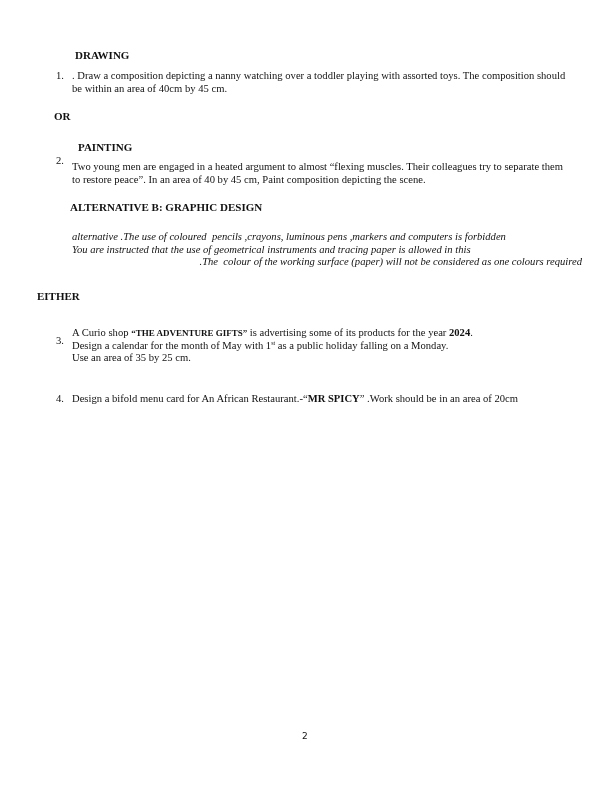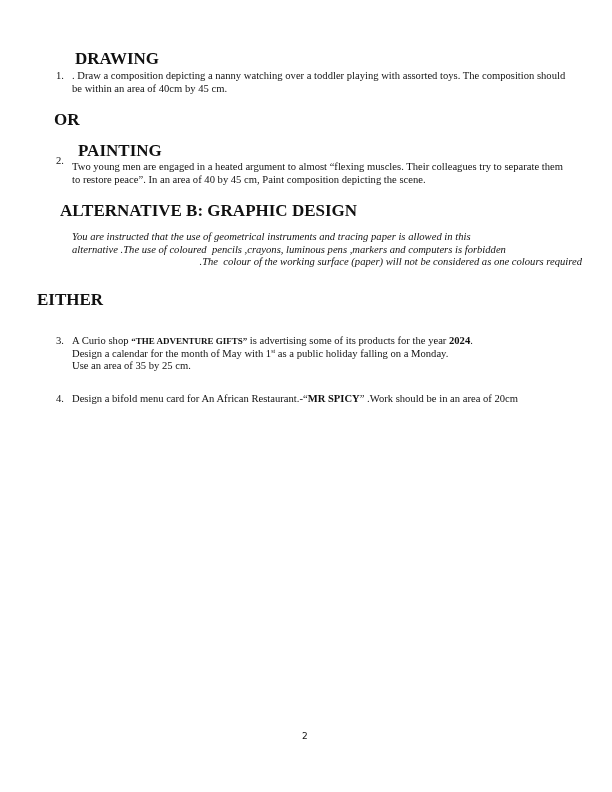--- a/index.html
+++ b/index.html
@@ -1,21 +1,21 @@
 <!DOCTYPE html>
 <html><head>
 <meta charset="utf-8">
 <style>
   html, body { margin: 0; padding: 0; background: #ffffff; }
   body {
     width: 612px; height: 792px; position: relative; overflow: hidden;
     font-family: "Liberation Serif", serif; color: #111; font-size: 10.6px;
   }
   .abs { position: absolute; }
-  .h { font-weight: bold; font-size: 17px; }
+  .h { font-weight: bold; font-size: 11px; }
   .num { position: absolute; width: 16px; text-align: right; }
   .para { position: absolute; line-height: 12.6px; }
   .ital { font-style: italic; }
   .sc { font-weight: bold; font-size: 9px; }
   b { font-weight: bold; }
   sup { font-size: 6px; vertical-align: 4px; line-height: 0; }
   .pagenum { font-family: "DejaVu Sans", sans-serif; font-size: 9px; }
 </style>
 </head>
 <body>
@@ -23,31 +23,31 @@
 <div class="abs h" style="left:75px; top:49px;">DRAWING</div>
 <div class="num" style="left:48px; top:70px;">1.</div>
 <div class="para" style="left:72px; top:70px; width:500px;">. Draw a composition depicting a nanny watching over a toddler playing with assorted toys. The composition should be within an area of 40cm by 45 cm.</div>
 
 <div class="abs h" style="left:54px; top:110px;">OR</div>
 
 <div class="abs h" style="left:78px; top:141px;">PAINTING</div>
 <div class="num" style="left:48px; top:155px;">2.</div>
 <div class="para" style="left:72px; top:161px; width:500px;">Two young men are engaged in a heated argument to almost “flexing muscles. Their colleagues try to separate them to restore peace”. In an area of 40 by 45 cm, Paint composition depicting the scene.</div>
 
-<div class="abs h" style="left:60px; top:201px;">ALTERNATIVE B: GRAPHIC DESIGN</div>
+<div class="abs h" style="left:70px; top:201px;">ALTERNATIVE B: GRAPHIC DESIGN</div>
 <div class="para ital" style="left:72px; top:231px; width:510px; white-space:nowrap;">
+  <div style="white-space:pre;">alternative .The use of coloured  pencils ,crayons, luminous pens ,markers and computers is forbidden</div>
   <div>You are instructed that the use of geometrical instruments and tracing paper is allowed in this</div>
-  <div style="white-space:pre;">alternative .The use of coloured  pencils ,crayons, luminous pens ,markers and computers is forbidden</div>
   <div style="white-space:pre;text-align:right;">.The  colour of the working surface (paper) will not be considered as one colours required</div>
 </div>
 
 <div class="abs h" style="left:37px; top:290px;">EITHER</div>
 
 <div class="num" style="left:48px; top:335px;">3.</div>
-<div class="para" style="left:72px; top:335px; width:510px; white-space:nowrap;">
+<div class="para" style="left:72px; top:327px; width:510px; white-space:nowrap;">
   <div><span>A Curio shop </span><span class="sc">“THE ADVENTURE GIFTS”</span><span> is advertising some of its products for the year </span><b>2024</b><span>.</span></div>
   <div><span>Design a calendar for the month of May with 1</span><sup>st</sup><span> as a public holiday falling on a Monday.</span></div>
   <div>Use an area of 35 by 25 cm.</div>
 </div>
 
 <div class="num" style="left:48px; top:393px;">4.</div>
 <div class="para" style="left:72px; top:393px; width:520px; white-space:nowrap;">
   <div><span>Design a bifold menu card for An African Restaurant.-“</span><b>MR SPICY</b><span>” .Work should be in an area of 20cm</span></div>
 </div>
 

